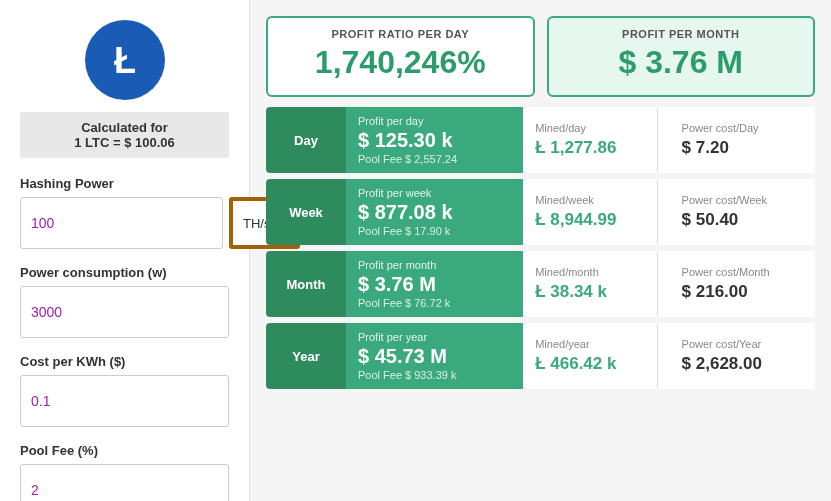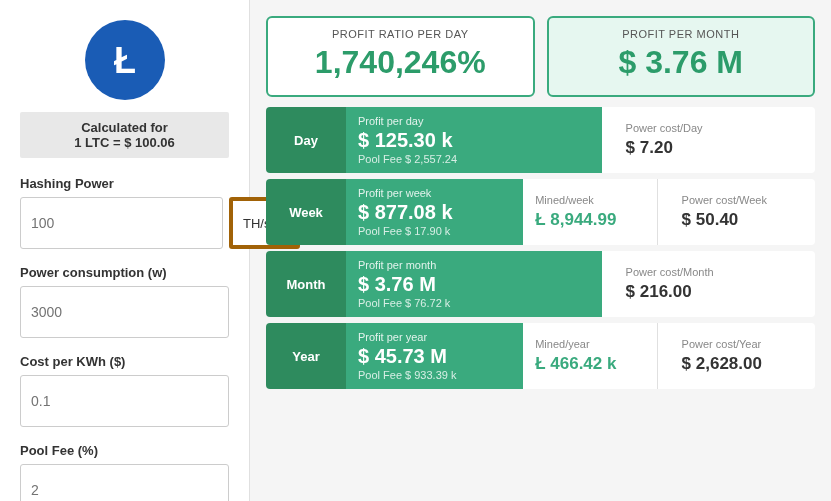--- a/index.html
+++ b/index.html
@@ -71,21 +71,21 @@
     .field-row {
       display: flex;
       gap: 6px;
     }
     .field-input {
       flex: 1;
       border: 1px solid #ccc;
       border-radius: 3px;
       padding: 17px 10px;
       font-size: 14px;
-      color: #737373;
+      color: #a21caf;
       outline: none;
     }
     .unit-select {
       border: 4px solid #a16207;
       border-radius: 3px;
       padding: 7px 6px;
       font-size: 13px;
       background: #fff;
       color: #333;
       outline: none;
@@ -109,21 +109,21 @@
       border-radius: 6px;
       padding: 10px 16px 14px;
       background: #fff;
       text-align: center;
     }
     .stat-card.highlight {
       background: #e6f7f0;
     }
     .stat-card-label {
       font-size: 11px;
-      font-weight: normal;
+      font-weight: bold;
       color: #555;
       letter-spacing: 0.5px;
       margin-bottom: 4px;
     }
     .stat-card-value {
       font-size: 32px;
       font-weight: bold;
       color: #2c9c6a;
     }
     
@@ -274,20 +274,24 @@
 
     <div class="data-rows">
 
       <div class="data-row">
         <div class="row-label">Day</div>
         <div class="row-profit">
           <div class="row-profit-label">Profit per day</div>
           <div class="row-profit-value">$ 125.30 k</div>
           <div class="row-profit-fee">Pool Fee $ 2,557.24</div>
         </div>
+        <div class="row-mined">
+          <div class="row-mined-label">Mined/day</div>
+          <div class="row-mined-value">Ł 1,277.86</div>
+        </div>
         <div class="row-power">
           <div class="row-power-label">Power cost/Day</div>
           <div class="row-power-value">$ 7.20</div>
         </div>
       </div>
 
       <div class="data-row">
         <div class="row-label">Week</div>
         <div class="row-profit">
           <div class="row-profit-label">Profit per week</div>
@@ -304,20 +308,24 @@
         </div>
       </div>
 
       <div class="data-row">
         <div class="row-label">Month</div>
         <div class="row-profit">
           <div class="row-profit-label">Profit per month</div>
           <div class="row-profit-value">$ 3.76 M</div>
           <div class="row-profit-fee">Pool Fee $ 76.72 k</div>
         </div>
+        <div class="row-mined">
+          <div class="row-mined-label">Mined/month</div>
+          <div class="row-mined-value">Ł 38.34 k</div>
+        </div>
         <div class="row-power">
           <div class="row-power-label">Power cost/Month</div>
           <div class="row-power-value">$ 216.00</div>
         </div>
       </div>
 
       <div class="data-row">
         <div class="row-label">Year</div>
         <div class="row-profit">
           <div class="row-profit-label">Profit per year</div>

